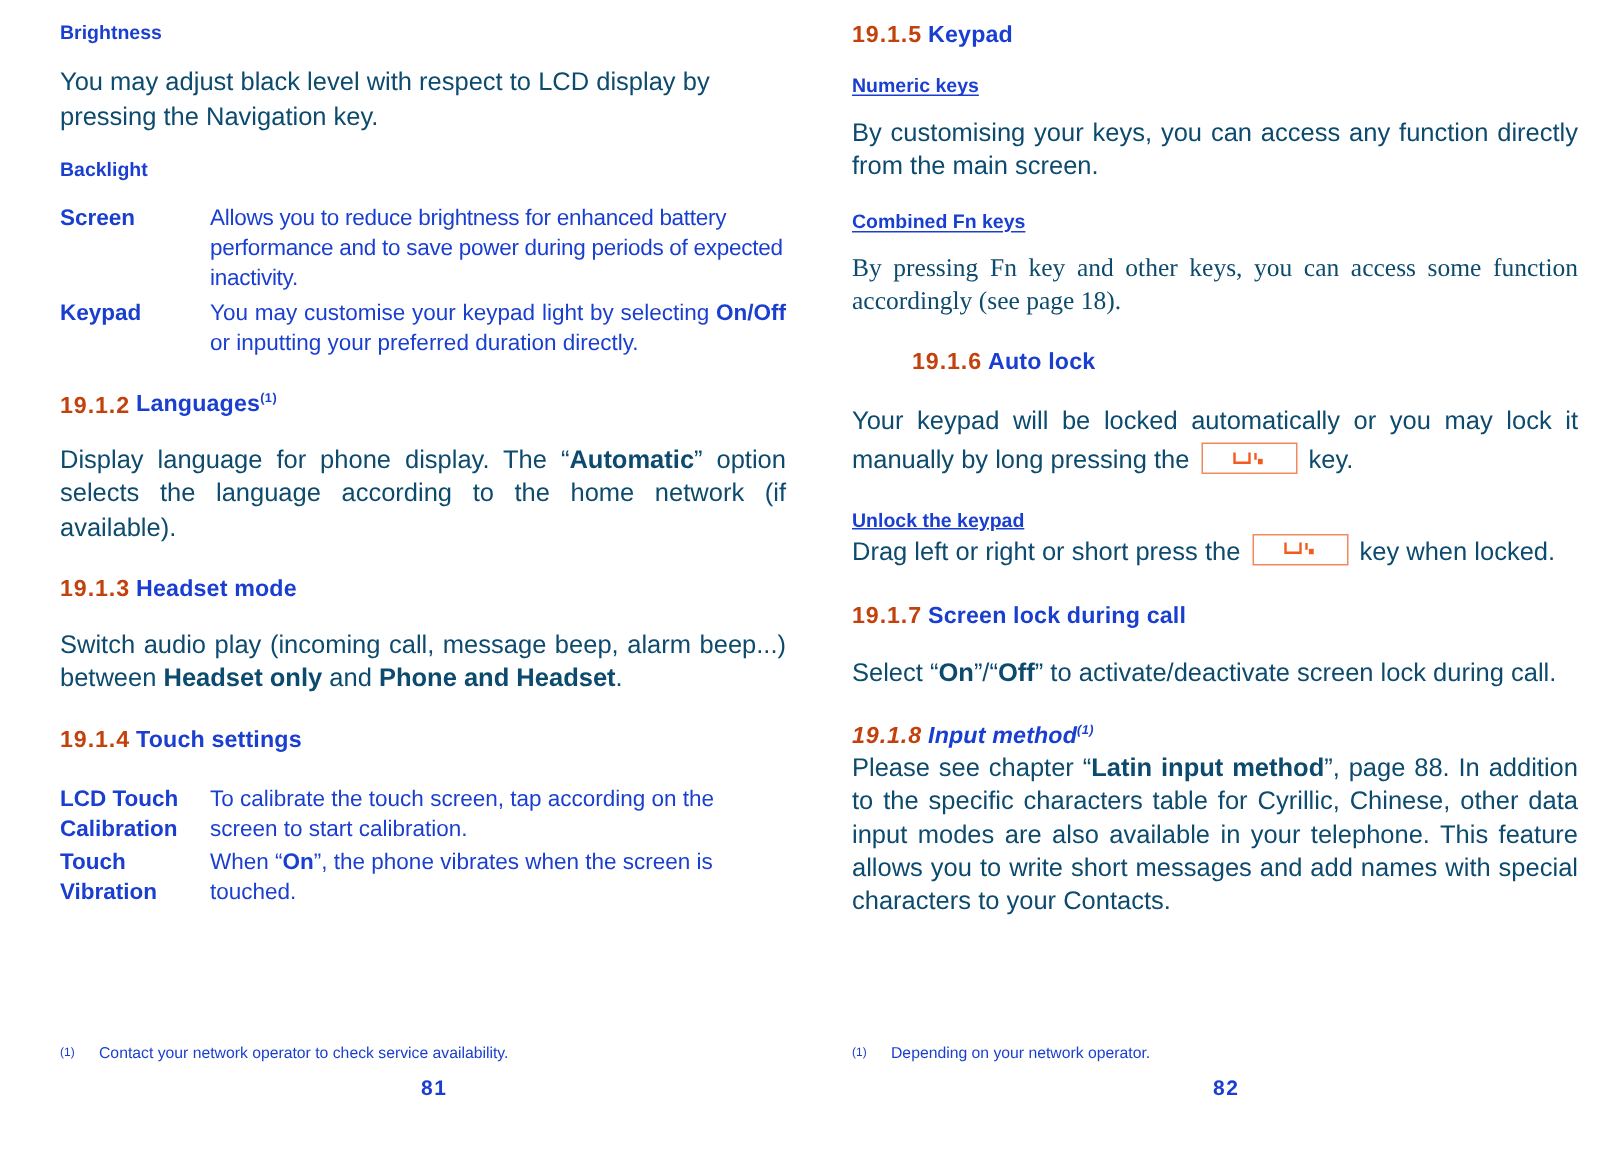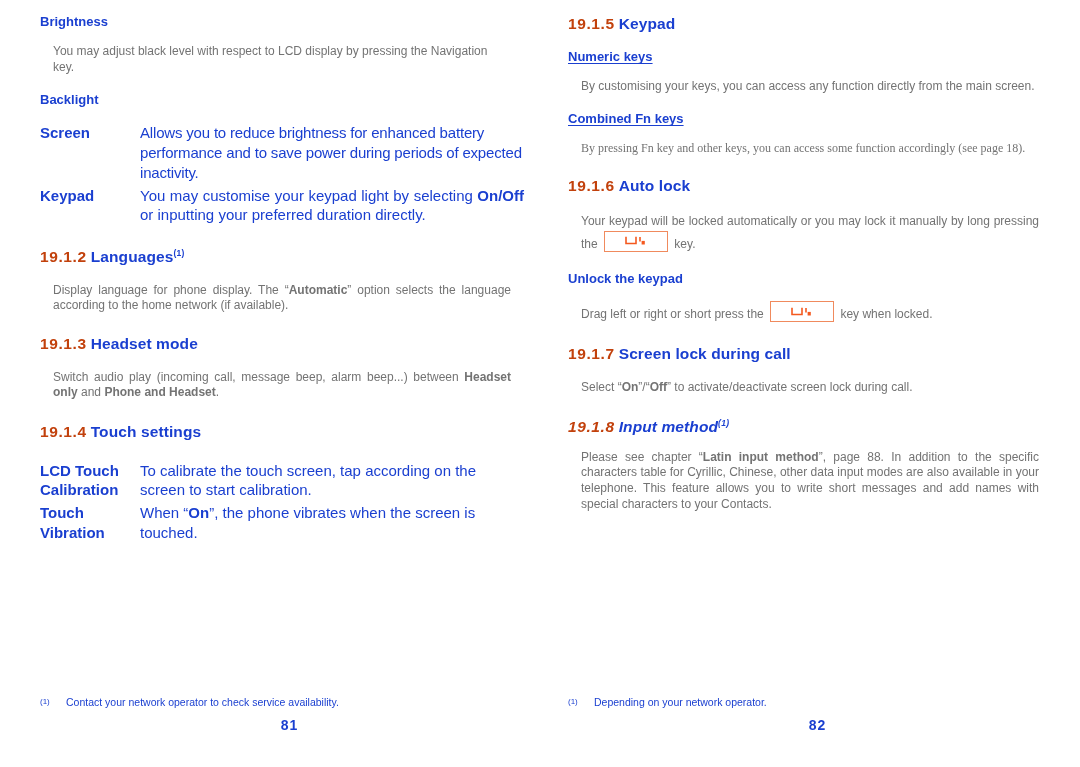--- a/index.html
+++ b/index.html
@@ -50,24 +50,24 @@
     color: #1a3fd0;
     margin: 0;
     line-height: 1.25;
   }
   h4.sub.ul {
     text-decoration: underline;
     text-underline-offset: 2px;
   }
 
   p.body {
-    font-size: 12px;
+    font-size: 17px;
     line-height: 1.32;
-    margin: 13px;
-    color: #737373;
+    margin: 0;
+    color: #0c4a6e;
     text-align: justify;
   }
   p.body.nojust { text-align: left; }
   b, strong { font-weight: bold; }
 
   sup.fn {
     font-size: 8.5px;
     vertical-align: super;
     font-weight: bold;
     letter-spacing: 0.3px;
@@ -201,29 +201,29 @@
     <h3 class="sec" style="margin-bottom:16px;"><span class="num">19.1.5</span><span>Keypad</span></h3>
 
     <h4 class="sub ul" style="margin-bottom:12px;">Numeric keys</h4>
 
     <p class="body" style="margin-bottom:17px;">By customising your keys, you can access any function directly from the main screen.</p>
 
     <h4 class="sub ul" style="margin-bottom:12px;">Combined Fn keys</h4>
 
     <p class="body" style="margin-bottom:19px;font-family:Liberation Serif, serif;">By pressing Fn key and other keys, you can access some function accordingly (see page 18).</p>
 
-    <h3 class="sec" style="margin-bottom:17px;"><span class="num">19.1.6</span><span>Auto lock</span></h3>
+    <h3 class="sec" style="margin-bottom:17px;margin-left:40px;"><span class="num">19.1.6</span><span>Auto lock</span></h3>
 
     <p class="body" style="margin-bottom:18px; line-height:1.55;"><span>Your keypad will be locked automatically or you may lock it manually by long pressing the </span><span class="keyicon"><svg class="glyph" viewBox="0 0 26 11" xmlns="http://www.w3.org/2000/svg">
             <path d="M3 2 L3 8 L13 8 L13 2" fill="none" stroke="#f4591f" stroke-width="1.6" stroke-linecap="square"></path>
             <path d="M17 1.5 L17 6" fill="none" stroke="#f4591f" stroke-width="1.6" stroke-linecap="butt"></path>
             <rect x="18.6" y="5.4" width="3.2" height="3.6" fill="#f4591f"></rect>
           </svg></span><span> key.</span></p>
 
-    <h4 class="sub" style="margin-bottom:14px;">Unlock the keypad</h4>
+    <h4 class="sub" style="margin-bottom:0;text-decoration:underline;">Unlock the keypad</h4>
 
     <p class="body nojust" style="margin-bottom:20px; line-height:1.55;"><span>Drag left or right or short press the </span><span class="keyicon"><svg class="glyph" viewBox="0 0 26 11" xmlns="http://www.w3.org/2000/svg">
             <path d="M3 2 L3 8 L13 8 L13 2" fill="none" stroke="#f4591f" stroke-width="1.6" stroke-linecap="square"></path>
             <path d="M17 1.5 L17 6" fill="none" stroke="#f4591f" stroke-width="1.6" stroke-linecap="butt"></path>
             <rect x="18.6" y="5.4" width="3.2" height="3.6" fill="#f4591f"></rect>
           </svg></span><span> key when locked.</span></p>
 
     <h3 class="sec" style="margin-bottom:17px;"><span class="num">19.1.7</span><span>Screen lock during call</span></h3>
 
     <p class="body nojust" style="margin-bottom:21px;"><span>Select “</span><b>On</b><span>”/“</span><b>Off</b><span>” to activate/deactivate screen lock during call.</span></p>

